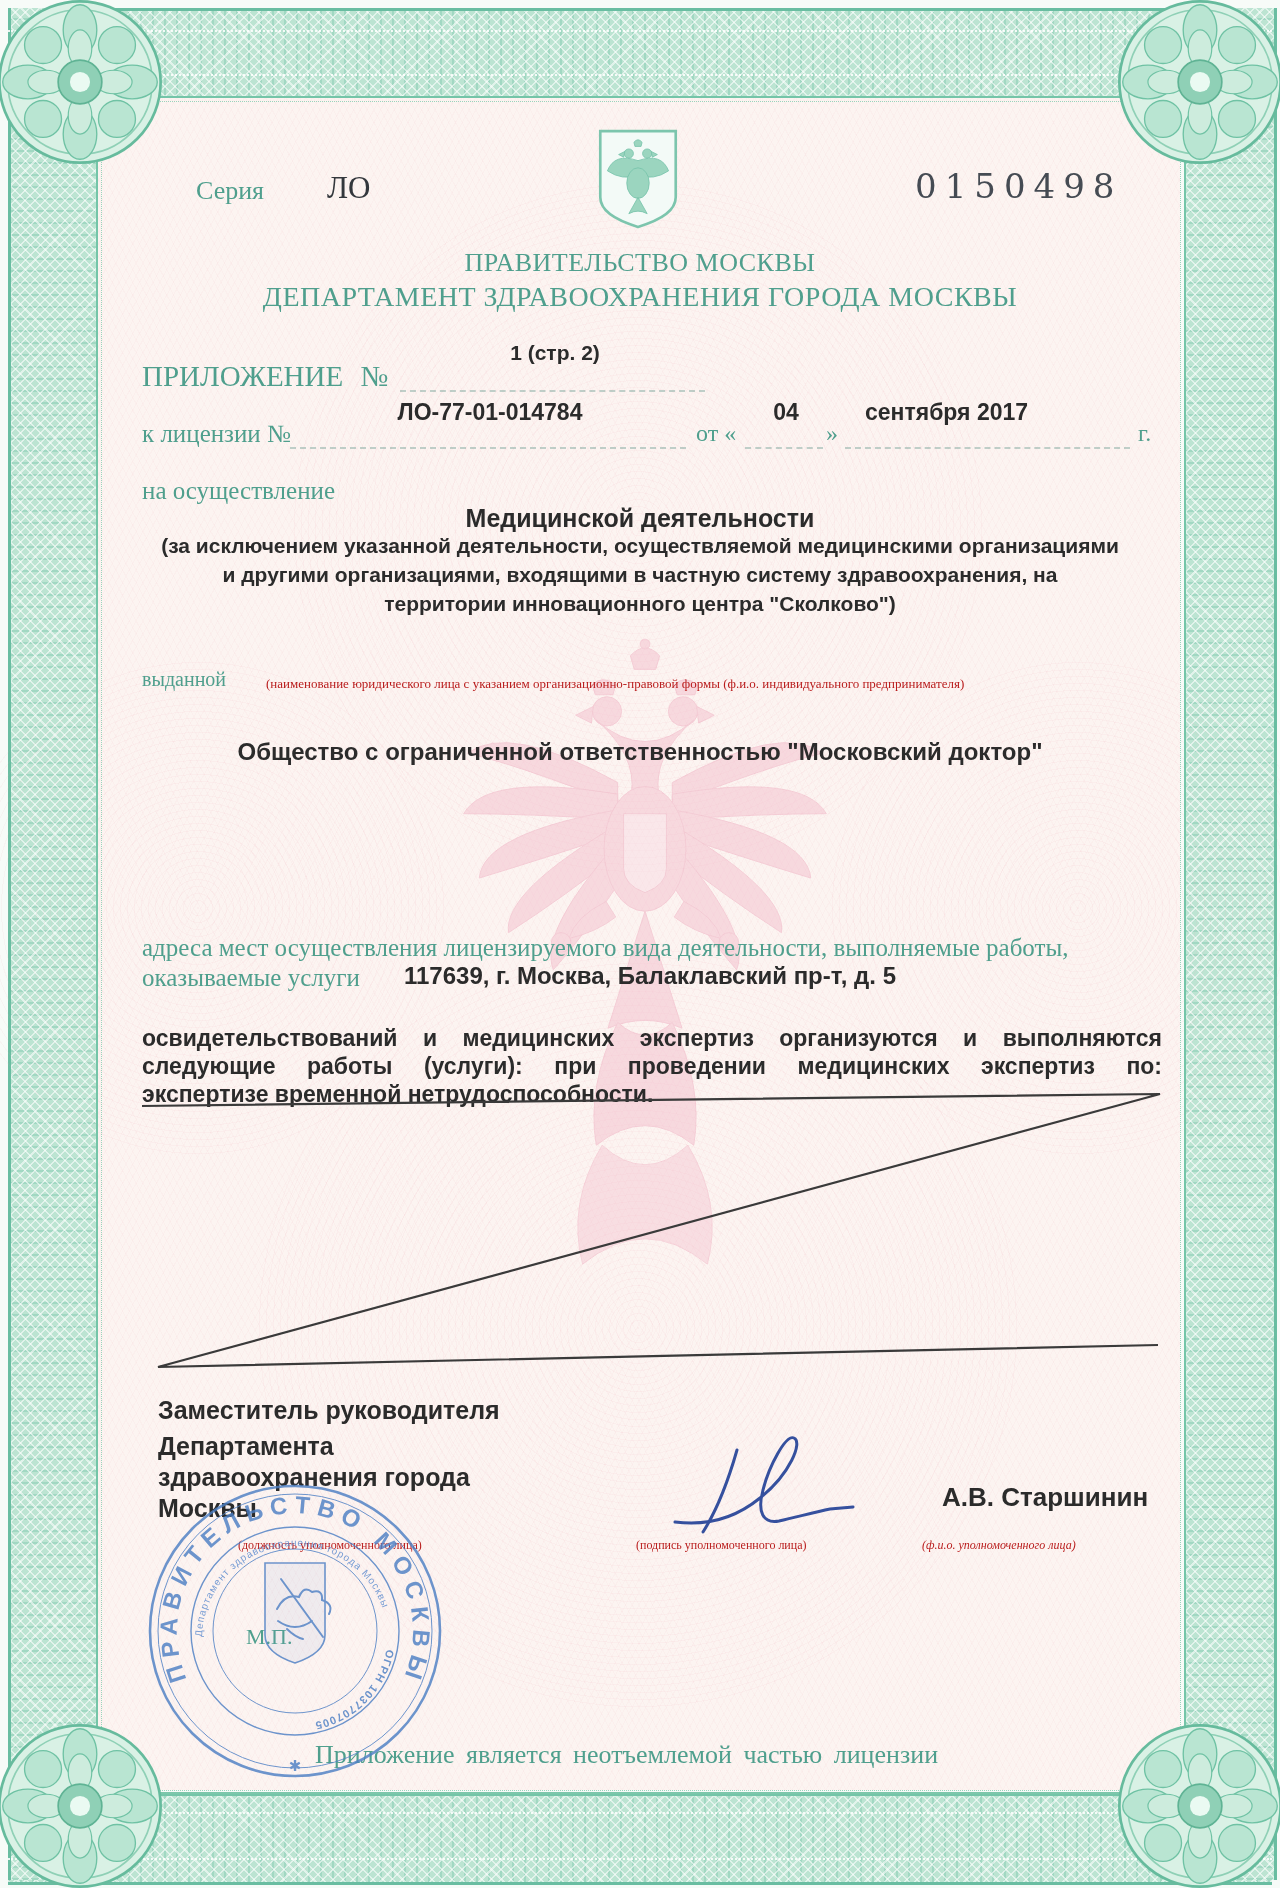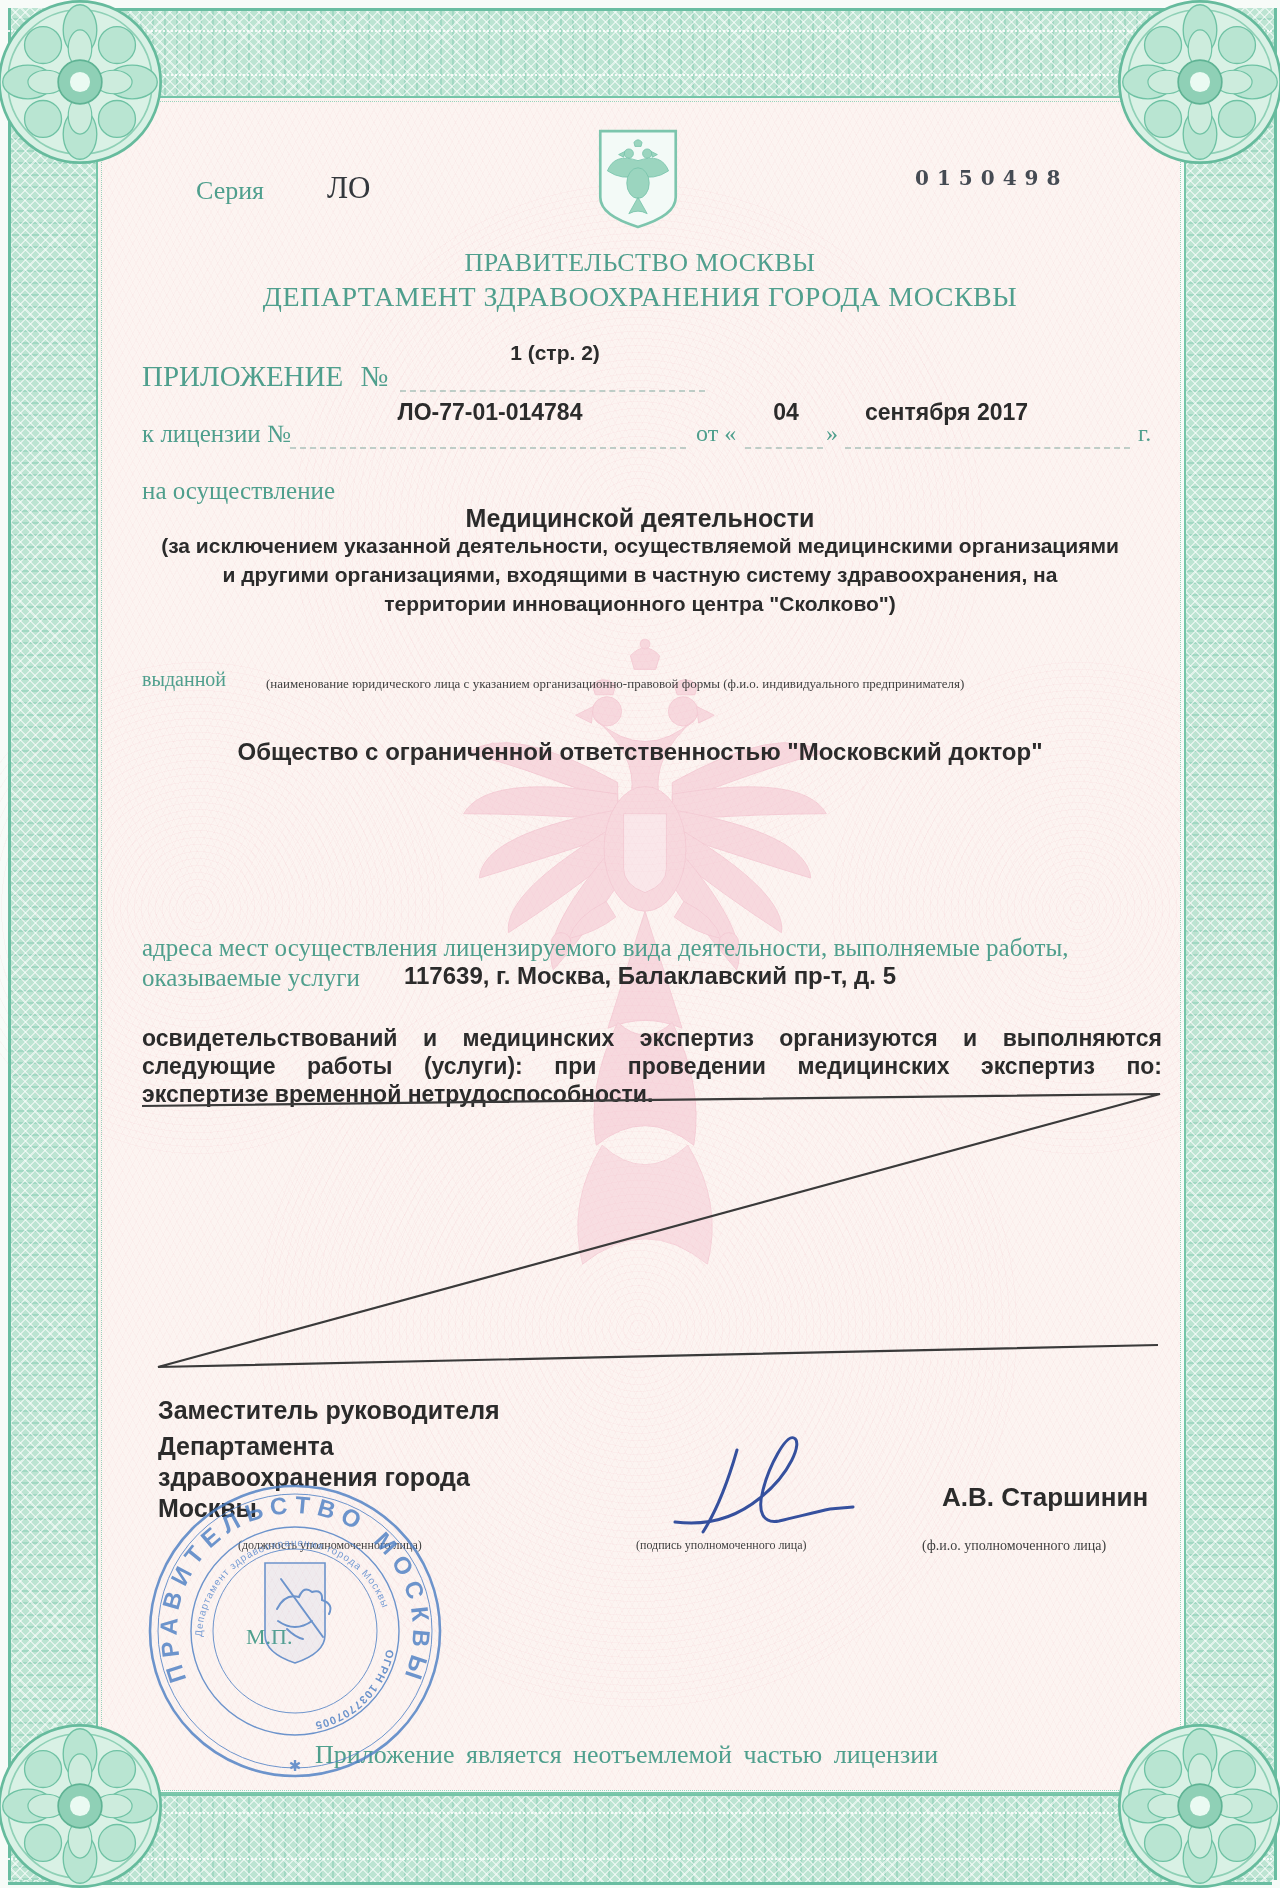--- a/index.html
+++ b/index.html
@@ -40,21 +40,21 @@
       repeating-linear-gradient(-62deg, rgba(235,160,172,.06) 0 1px, transparent 1px 6px);
   }
   .bgring{position:absolute;border-radius:50%;opacity:.5;
     background:repeating-radial-gradient(circle at center, rgba(238,164,178,.16) 0 1px, transparent 1px 7px);}
   
   .t-serif{font-family:"Liberation Serif", serif;color:#4f9f8d;}
   .t-black{font-family:"Liberation Sans", sans-serif;color:#2b2b2b;font-weight:700;}
   .abs{position:absolute;white-space:nowrap;}
   .center{left:0;width:1280px;text-align:center;}
   .fline{position:absolute;border-bottom:2px dashed rgba(140,175,165,.55);height:1px;}
-  .hint{font-family:"Liberation Serif", serif;color:#404040;font-size:13px;}
+  .hint{font-family:"Liberation Serif", serif;color:#b91c1c;font-size:13px;}
   .works-line{position:absolute;left:142px;width:1020px;font-family:"Liberation Sans",sans-serif;
     font-weight:700;font-size:23px;color:#2b2b2b;text-align:justify;text-align-last:justify;}
   .works-last{text-align-last:left;}
   svg{display:block;}
   .nosel{user-select:none;}
 </style>
 </head>
 <body>
 
 <div class="page nosel">
@@ -158,21 +158,21 @@
       <circle cx="36" cy="27" r="4.5"></circle>
         <path d="M32,25 l-6,3 5,2.6 z"></path>
       <circle cx="54" cy="27" r="4.5"></circle>
         <path d="M58,25 l6,3 -5,2.6 z"></path>
       <path d="M45,34 Q22,26 15,44 Q30,54 45,48 Q60,54 75,44 Q68,26 45,34 Z"></path>
       <ellipse cx="45" cy="56" rx="11" ry="15"></ellipse>
       <path d="M45,70 l-9,16 q9,-5 18,0 z"></path>
     </g>
   </svg>
 
-  <div class="abs" style="left:915px;top:166px;font-size:20px;font-family:'DejaVu Serif',serif;color:#454b53;letter-spacing:8px;font-weight:bold;">0150498</div>
+  <div class="abs" style="left:915px;top:166px;font-size:34px;font-family:'DejaVu Serif',serif;color:#454b53;letter-spacing:8px;">0150498</div>
 
   <div class="abs center t-serif" style="top:248px;font-size:26px;letter-spacing:.5px;">ПРАВИТЕЛЬСТВО МОСКВЫ</div>
   <div class="abs center t-serif" style="top:281px;font-size:28px;letter-spacing:.5px;">ДЕПАРТАМЕНТ ЗДРАВООХРАНЕНИЯ ГОРОДА МОСКВЫ</div>
 
   <div class="abs t-black" style="left:410px;top:341px;width:290px;text-align:center;font-size:21px;">1 (стр. 2)</div>
   <div class="abs t-serif" style="left:142px;top:360px;font-size:29px;word-spacing:10px;">ПРИЛОЖЕНИЕ  №</div>
   <div class="fline" style="left:400px;top:389px;width:305px;"></div>
 
   <div class="abs t-black" style="left:290px;top:399px;width:400px;text-align:center;font-size:23px;">ЛО-77-01-014784</div>
   <div class="abs t-serif" style="left:142px;top:420px;font-size:25px;">к лицензии №</div>
@@ -217,21 +217,21 @@
     <g fill="none" stroke="#35509e" stroke-width="3" stroke-linecap="round">
       <path d="M30,92 C60,96 88,90 115,68 C145,44 158,12 149,8 C141,4 124,36 118,60 C112,82 118,94 134,91 C152,87 170,82 185,79 L208,77"></path>
       <path d="M92,20 C84,48 72,80 58,102"></path>
     </g>
   </svg>
 
   <div class="abs t-black" style="left:942px;top:1482px;font-size:26px;">А.В. Старшинин</div>
 
   <div class="abs hint" style="left:238px;top:1538px;font-size:12px;">(должность уполномоченного лица)</div>
   <div class="abs hint" style="left:636px;top:1538px;font-size:12px;">(подпись уполномоченного лица)</div>
-  <div class="abs hint" style="left:922px;top:1538px;font-size:14px;">(ф.и.о. уполномоченного лица)</div>
+  <div class="abs hint" style="left:922px;top:1538px;font-size:12px;font-style:italic;">(ф.и.о. уполномоченного лица)</div>
 
   <div class="abs t-serif" style="left:246px;top:1624px;font-size:22px;z-index:8;">М.П.</div>
 
   <svg style="position:absolute;left:115px;top:1451px;opacity:.82;z-index:9;" width="360" height="360" viewBox="0 0 360 360">
     <g fill="none" stroke="#4d7fc4">
       <circle cx="180" cy="180" r="145" stroke-width="2.6"></circle>
       <circle cx="180" cy="180" r="137" stroke-width="1"></circle>
       <circle cx="180" cy="180" r="104" stroke-width="1.4"></circle>
       <circle cx="180" cy="180" r="82" stroke-width="1"></circle>
     </g>

